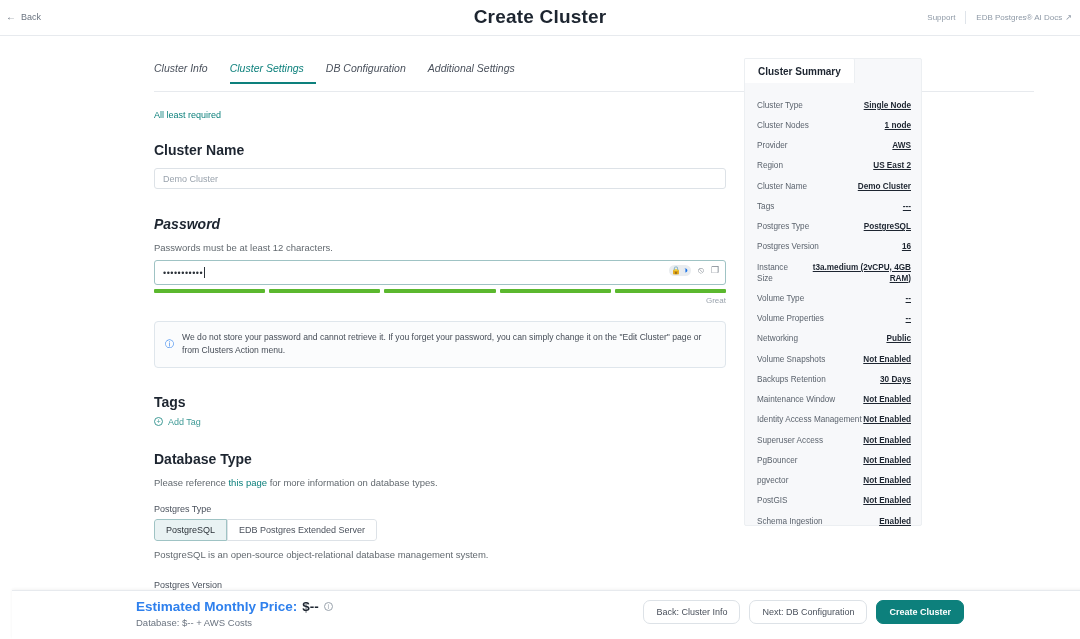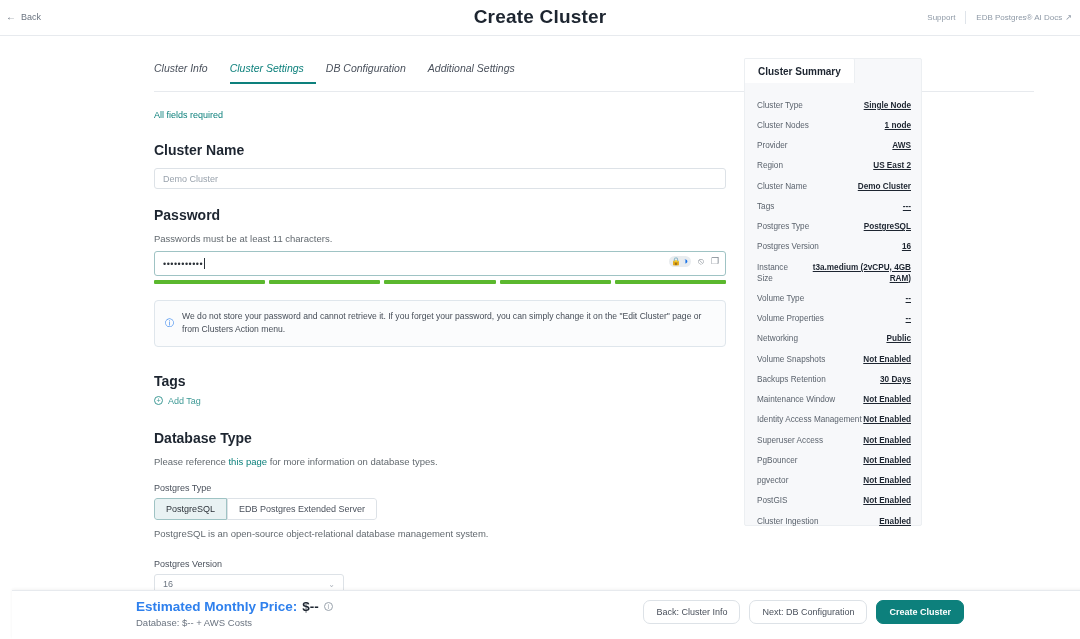--- a/index.html
+++ b/index.html
@@ -217,29 +217,29 @@
 
 <div class="tabs">
   <div class="tab">Cluster Info</div>
   <div class="tab active">Cluster Settings</div>
   <div class="tab">DB Configuration</div>
   <div class="tab">Additional Settings</div>
 </div>
 
 <div class="form-col">
 
-  <div class="all-required">All fields required</div>
+  <div class="all-required">All least required</div>
 
   <h2 class="section">Cluster Name</h2>
   <div class="text-input">
     <span>Demo Cluster</span>
   </div>
 
-  <h2 class="section" style="margin-top:18px;">Password</h2>
-  <div class="helper">Passwords must be at least 11 characters.</div>
+  <h2 class="section" style="margin-top:27px;font-style:italic;">Password</h2>
+  <div class="helper">Passwords must be at least 12 characters.</div>
 
   <div class="pw-wrap">
     <div class="pw-input">
       <span class="pw-dots">•••••••••••</span>
         <span class="caret"></span>
       <div class="pw-icons">
         <span class="pill">
           <span class="ic">🔒</span>
           <span class="ic blue">◑</span>
         </span>
@@ -248,20 +248,21 @@
       </div>
     </div>
 
     <div class="strength">
       <div class="seg" style="background: rgb(91, 184, 46);"></div>
       <div class="seg" style="background: rgb(91, 184, 46);"></div>
       <div class="seg" style="background: rgb(91, 184, 46);"></div>
       <div class="seg" style="background: rgb(91, 184, 46);"></div>
       <div class="seg" style="background: rgb(91, 184, 46);"></div>
     </div>
+    <div class="strength-label">Great</div>
   </div>
 
   <div class="notice">
     <span class="notice-icon">ⓘ</span>
     <span class="notice-text">We do not store your password and cannot retrieve it. If you forget your password, you can simply change it on the "Edit Cluster" page or from Clusters Action menu.</span>
   </div>
 
   <h2 class="section" style="margin-top:26px; margin-bottom:7px;">Tags</h2>
   <div class="add-tag">
     <span class="circle-plus">+</span>
@@ -364,21 +365,21 @@
       </div>
       <div class="srow">
         <div class="skey">pgvector</div>
         <div class="sval">Not Enabled</div>
       </div>
       <div class="srow">
         <div class="skey">PostGIS</div>
         <div class="sval">Not Enabled</div>
       </div>
       <div class="srow">
-        <div class="skey">Cluster Ingestion</div>
+        <div class="skey">Schema Ingestion</div>
         <div class="sval">Enabled</div>
       </div>
     </div>
 </div>
 
 <div class="footer">
   <div class="price-block">
     <div class="price-line">
       <span class="price-main">Estimated Monthly Price:</span>
       <span class="price-amount">$--</span>

